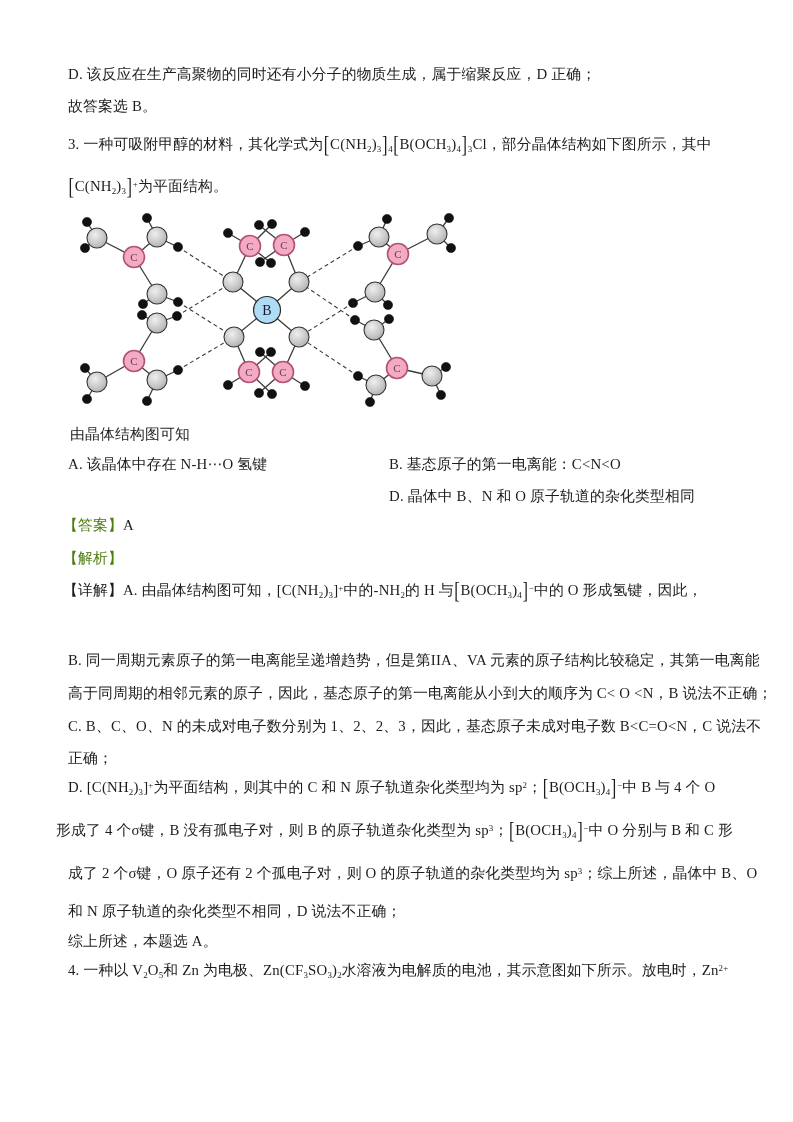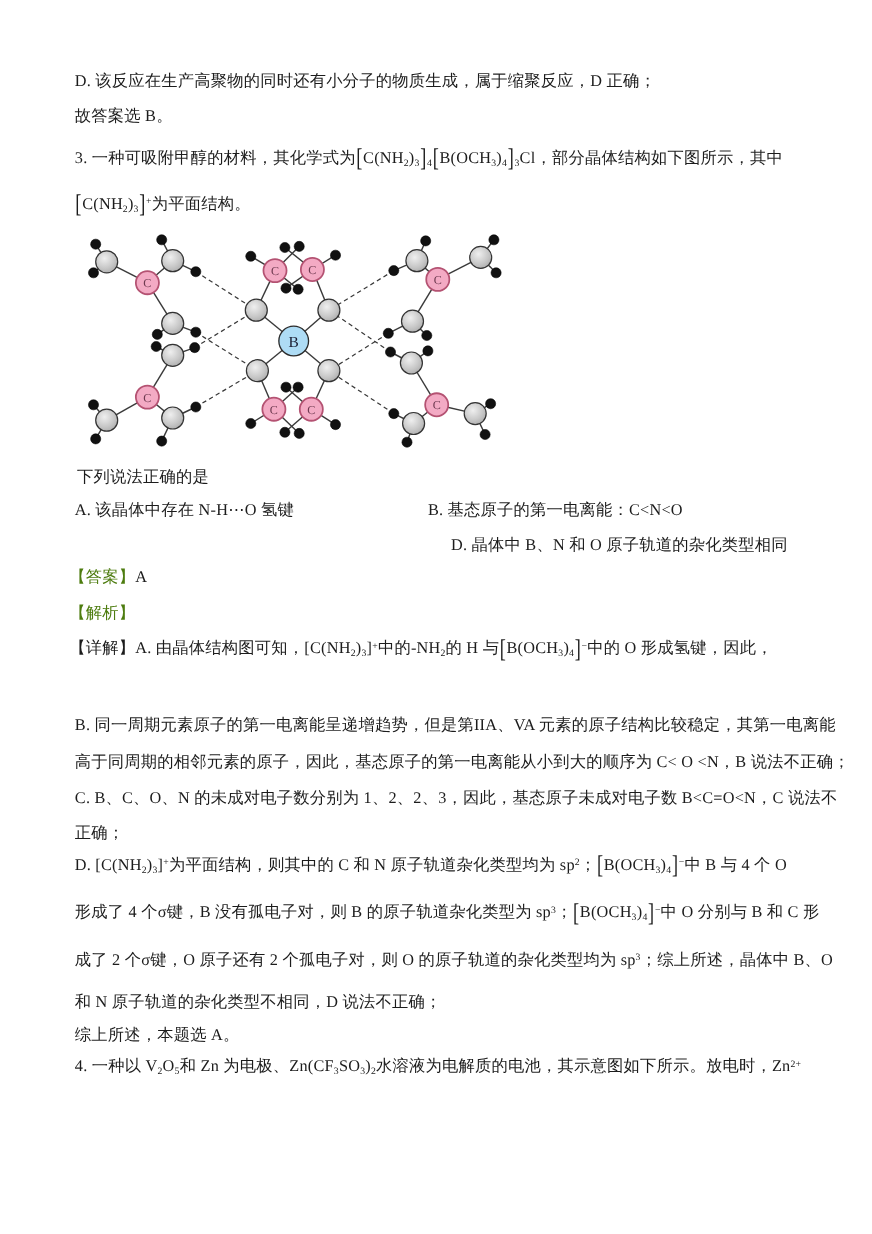--- a/index.html
+++ b/index.html
@@ -173,37 +173,37 @@
       <circle cx="353" cy="303" r="4.6" fill="#111111" stroke="#000" stroke-width="0.5"></circle>
       <circle cx="388" cy="305" r="4.6" fill="#111111" stroke="#000" stroke-width="0.5"></circle>
       <circle cx="355" cy="320" r="4.6" fill="#111111" stroke="#000" stroke-width="0.5"></circle>
       <circle cx="389" cy="319" r="4.6" fill="#111111" stroke="#000" stroke-width="0.5"></circle>
       <circle cx="370" cy="402" r="4.6" fill="#111111" stroke="#000" stroke-width="0.5"></circle>
       <circle cx="358" cy="376" r="4.6" fill="#111111" stroke="#000" stroke-width="0.5"></circle>
       <circle cx="446" cy="367" r="4.6" fill="#111111" stroke="#000" stroke-width="0.5"></circle>
       <circle cx="441" cy="395" r="4.6" fill="#111111" stroke="#000" stroke-width="0.5"></circle>
     </svg>
 
-  <div class="line" style="top:424px;left:70px;">下列说法正确的是</div>
+  <div class="line" style="top:424px;left:70px;">由晶体结构图可知</div>
 
   <div class="line" style="top:454px;left:68px;">A. 该晶体中存在 N-H⋯O 氢键</div>
   <div class="line" style="top:454px;left:389px;">B. 基态原子的第一电离能：C&lt;N&lt;O</div>
-  <div class="line" style="top:486px;left:389px;margin-left:21px;">D. 晶体中 B、N 和 O 原子轨道的杂化类型相同</div>
+  <div class="line" style="top:486px;left:389px;">D. 晶体中 B、N 和 O 原子轨道的杂化类型相同</div>
 
   <div class="line" style="top:515px;left:63px;">
     <span class="blue">【答案】</span><span>A</span>
   </div>
   <div class="line blue" style="top:548px;left:63px;">【解析】</div>
 
   <div class="line" style="top:580px;left:63px;"><span>【详解】A. 由晶体结构图可知，[C(NH</span><sub>2</sub><span>)</span><sub>3</sub><span>]</span><sup>+</sup><span>中的-NH</span><sub>2</sub><span>的 H 与</span><span class="bk">[</span><span>B(OCH</span><sub>3</sub><span>)</span><sub>4</sub><span class="bk">]</span><sup>−</sup><span>中的 O 形成氢键，因此，</span></div>
   <div class="line" style="top:650px;left:68px;">B. 同一周期元素原子的第一电离能呈递增趋势，但是第IIA、VA 元素的原子结构比较稳定，其第一电离能</div>
   <div class="line" style="top:683px;left:68px;">高于同周期的相邻元素的原子，因此，基态原子的第一电离能从小到大的顺序为 C&lt; O &lt;N，B 说法不正确；</div>
   <div class="line" style="top:716px;left:68px;">C. B、C、O、N 的未成对电子数分别为 1、2、2、3，因此，基态原子未成对电子数 B&lt;C=O&lt;N，C 说法不</div>
   <div class="line" style="top:748px;left:68px;">正确；</div>
   <div class="line" style="top:777px;left:68px;"><span>D. [C(NH</span><sub>2</sub><span>)</span><sub>3</sub><span>]</span><sup>+</sup><span>为平面结构，则其中的 C 和 N 原子轨道杂化类型均为 sp</span><sup>2</sup><span>；</span><span class="bk">[</span><span>B(OCH</span><sub>3</sub><span>)</span><sub>4</sub><span class="bk">]</span><sup>−</sup><span>中 B 与 4 个 O</span></div>
-  <div class="line" style="top:820px;left:68px;"><span>形成了 4 个σ键，B 没有孤电子对，则 B 的原子轨道杂化类型为 sp</span><sup>3</sup><span>；</span><span class="bk">[</span><span>B(OCH</span><sub>3</sub><span>)</span><sub>4</sub><span class="bk">]</span><sup>−</sup><span>中 O 分别与 B 和 C 形</span></div>
+  <div class="line" style="top:820px;left:56px;"><span>形成了 4 个σ键，B 没有孤电子对，则 B 的原子轨道杂化类型为 sp</span><sup>3</sup><span>；</span><span class="bk">[</span><span>B(OCH</span><sub>3</sub><span>)</span><sub>4</sub><span class="bk">]</span><sup>−</sup><span>中 O 分别与 B 和 C 形</span></div>
   <div class="line" style="top:863px;left:68px;"><span>成了 2 个σ键，O 原子还有 2 个孤电子对，则 O 的原子轨道的杂化类型均为 sp</span><sup>3</sup><span>；综上所述，晶体中 B、O</span></div>
   <div class="line" style="top:901px;left:68px;">和 N 原子轨道的杂化类型不相同，D 说法不正确；</div>
   <div class="line" style="top:931px;left:68px;">综上所述，本题选 A。</div>
 
   <div class="line" style="top:960px;left:68px;"><span>4. 一种以 V</span><sub>2</sub><span>O</span><sub>5</sub><span>和 Zn 为电极、Zn(CF</span><sub>3</sub><span>SO</span><sub>3</sub><span>)</span><sub>2</sub><span>水溶液为电解质的电池，其示意图如下所示。放电时，Zn</span><sup>2+</sup></div>
 
 </div>
 
 </body></html>

